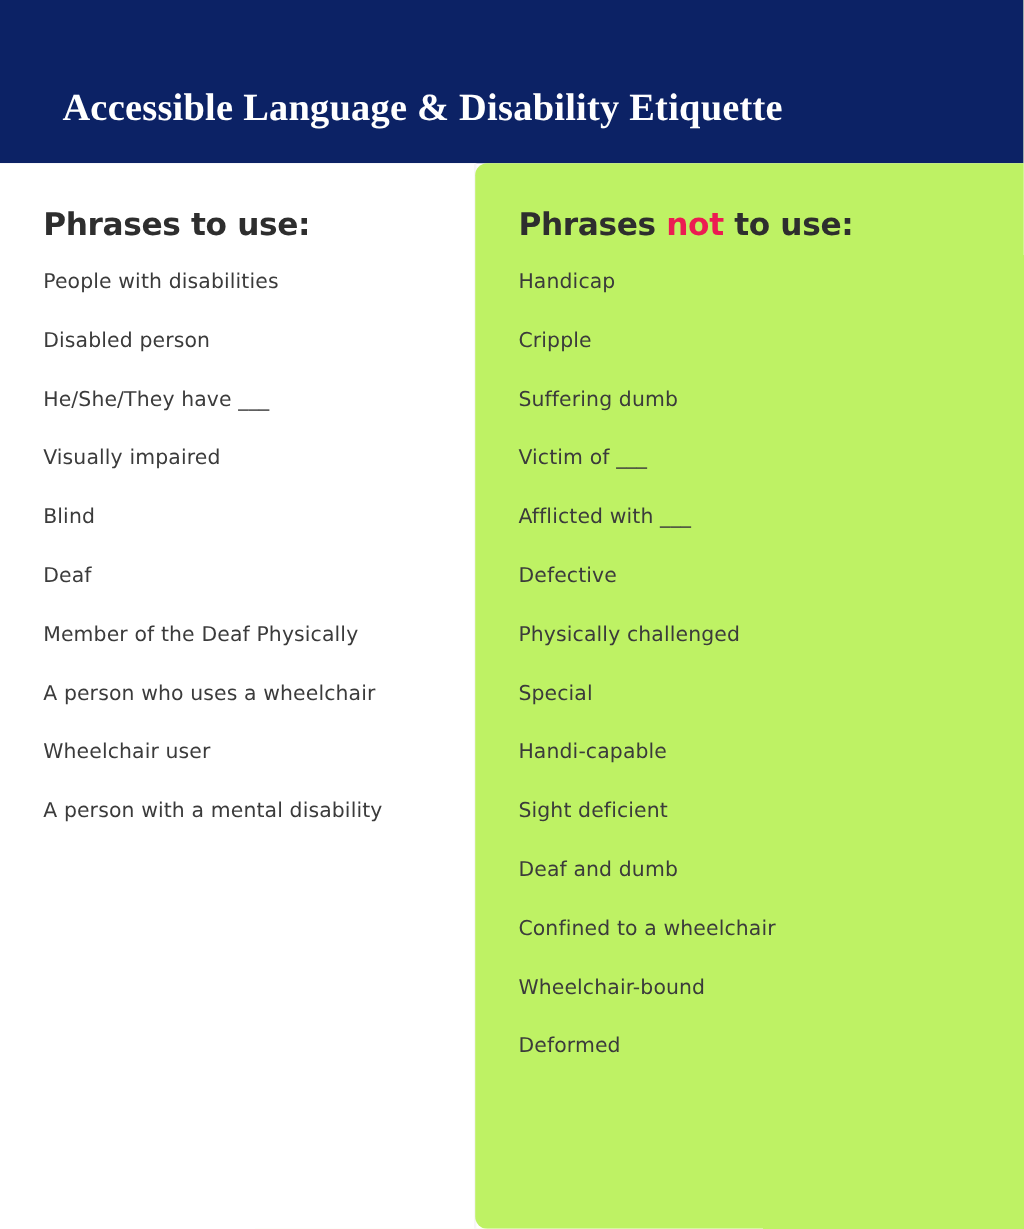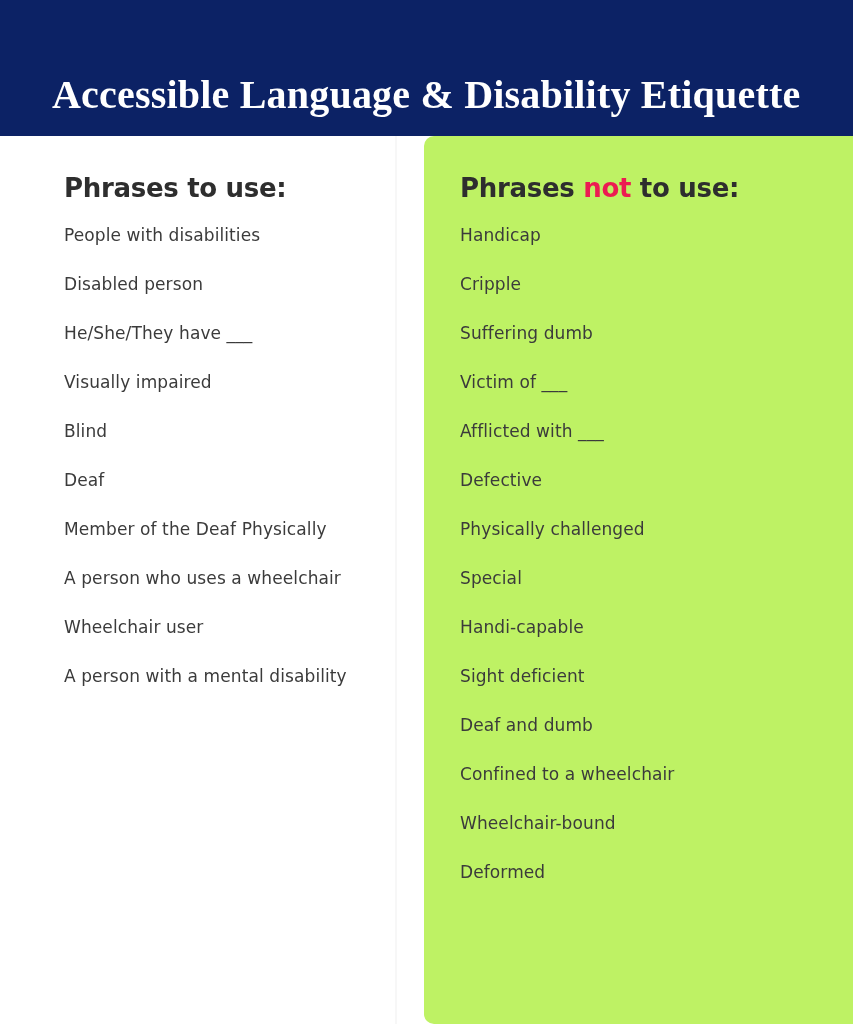--- a/index.html
+++ b/index.html
@@ -32,42 +32,41 @@
     height: 136px;
     background: #0c2265;
     box-sizing: border-box;
   }
   .header-title {
     position: absolute;
     left: 52px;
     top: 43px;
     font-family: "Liberation Serif", "DejaVu Serif", serif;
     font-weight: bold;
-    font-size: 40px;
+    font-size: 32px;
     line-height: 50px;
     letter-spacing: 0.2px;
     color: #ffffff;
     white-space: nowrap;
   }
 
   
   .body-area {
     position: absolute;
     left: 0;
     top: 136px;
     width: 853px;
     height: 888px;
   }
 
   .col {
     position: absolute;
     top: 0;
     height: 888px;
     box-sizing: border-box;
-    margin-left: 28px;
   }
   .col-use {
     left: 0;
     width: 396px;
     background: #ffffff;
     padding-left: 36px;
     padding-top: 0;
   }
   .col-avoid {
     left: 396px;

